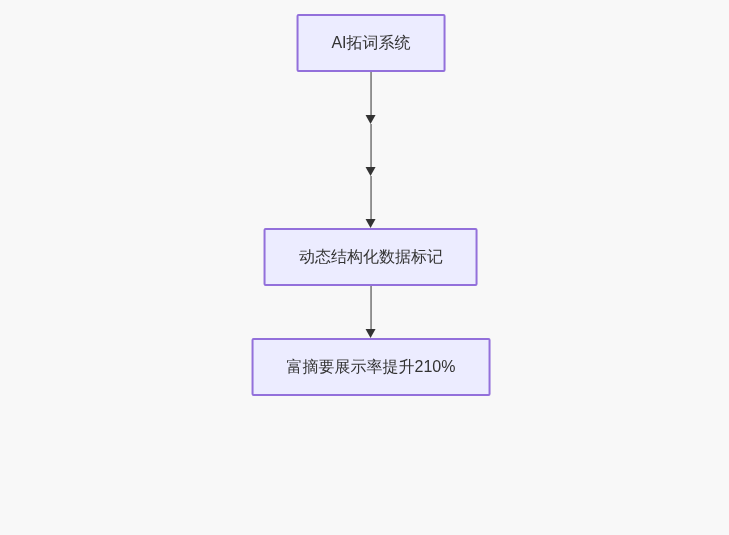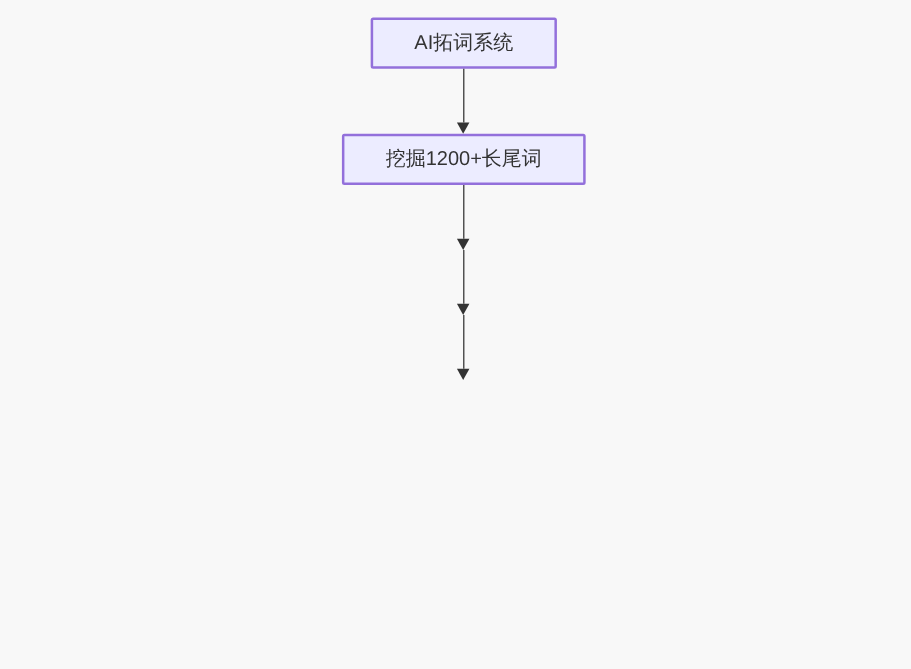--- a/index.html
+++ b/index.html
@@ -22,21 +22,21 @@
     position: absolute;
     top: 14px;
     left: 371px;
     transform: translateX(-50%);
     display: flex;
     flex-direction: column;
     align-items: center;
   }
   .node {
     box-sizing: border-box;
-    height: 41px;
+    height: 58px;
     padding: 0 33px;
     background: #ECECFF;
     border: 2px solid #9370DB;
     border-radius: 2px;
     display: flex;
     align-items: center;
     justify-content: center;
     color: #333333;
     font-size: 16px;
     line-height: 1;
@@ -72,36 +72,39 @@
 
     <div class="node">
       <span class="node-label">AI拓词系统</span>
     </div>
 
     <div class="edge">
       <span class="edge-line"></span>
       <span class="edge-head"></span>
     </div>
 
-    <div class="node">
-      <span class="node-label">挖掘1200+长尾词</span>
-    </div>
 
     <div class="edge">
       <span class="edge-line"></span>
       <span class="edge-head"></span>
     </div>
 
 
     <div class="edge">
       <span class="edge-line"></span>
       <span class="edge-head"></span>
     </div>
 
+    <div class="node">
+      <span class="node-label">动态结构化数据标记</span>
+    </div>
 
     <div class="edge">
       <span class="edge-line"></span>
       <span class="edge-head"></span>
     </div>
 
+    <div class="node">
+      <span class="node-label">富摘要展示率提升210%</span>
+    </div>
 
   </div>
 </div>
 
 </body></html>

